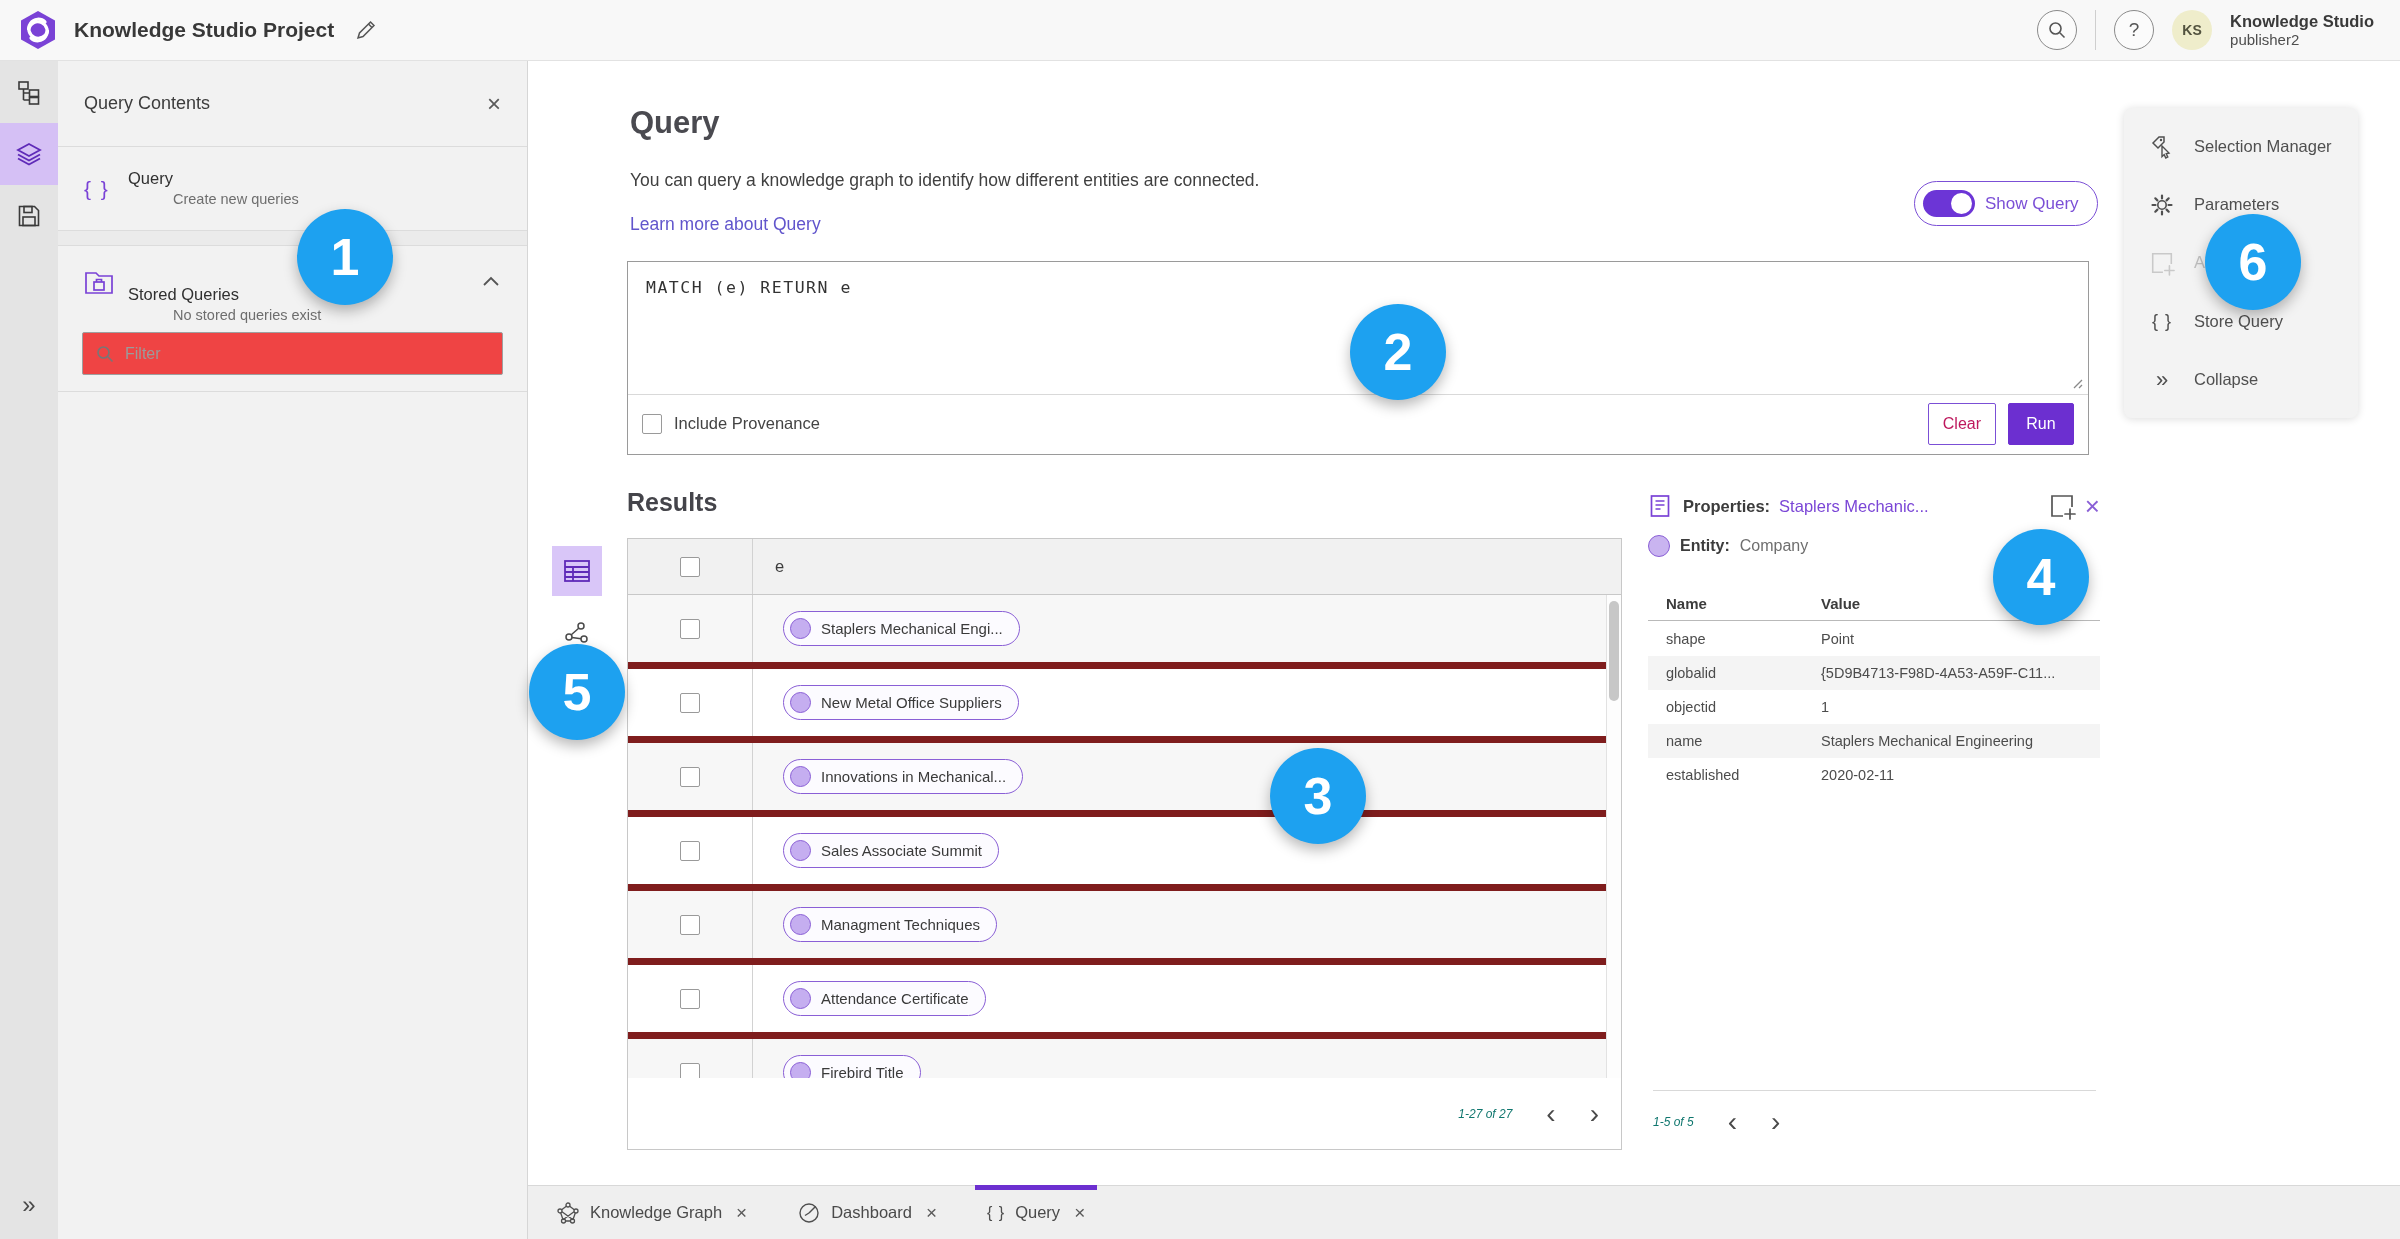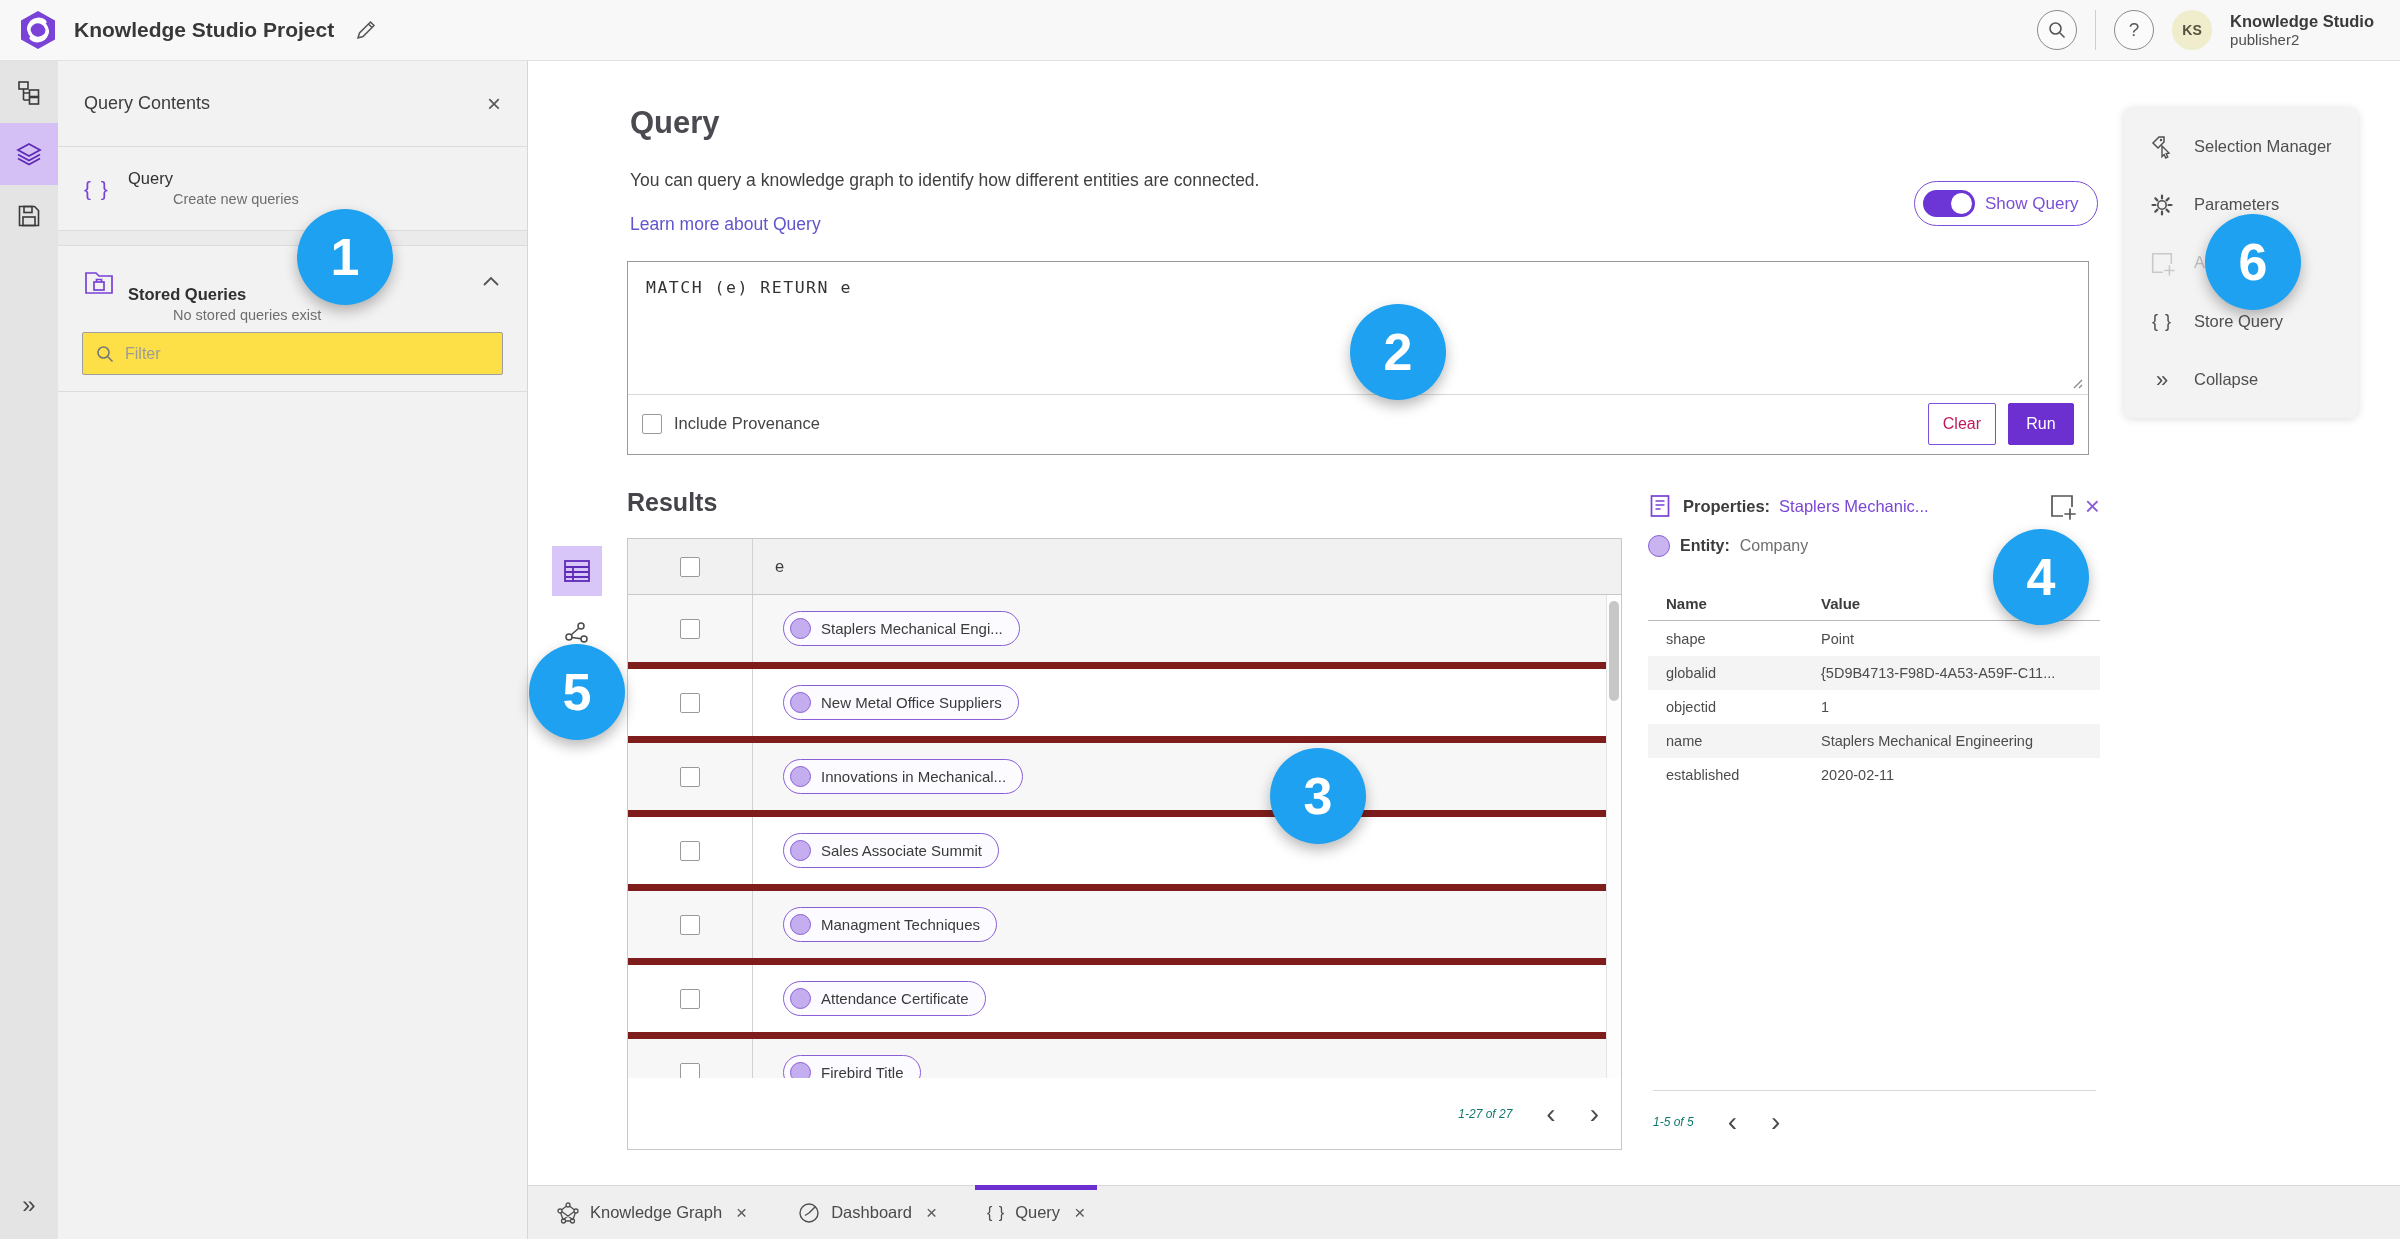--- a/index.html
+++ b/index.html
@@ -43,21 +43,21 @@
   .panel-close { margin-left: auto; font-size: 24px; color: #5a5a5a; cursor: pointer; }
   .panel-item { display: flex; align-items: center; padding: 0 26px; height: 84px;
                 border-bottom: 1px solid #dcdcdc; cursor: pointer; }
   .panel-item .ic { width: 44px; flex: 0 0 auto; display: flex; align-items: center; }
   .braces { font-size: 21px; color: #7a42d6; letter-spacing: 2px; font-weight: 500; }
   .pi-text { line-height: 1.3; }
   .pi-label { font-size: 16.5px; color: #303030; }
   .pi-sub { font-size: 14.5px; color: #6e6e6e; margin-left: 45px; }
   .panel-gap { height: 15px; background: #ebebeb; border-bottom: 1px solid #dcdcdc; }
   .panel-item .chev { margin-left: auto; }
-  .filter-wrap { margin: 16px 24px 0 24px; height: 43px; background: #fde047;
+  .filter-wrap { margin: 16px 24px 0 24px; height: 43px; background: #ef4444;
                  border: 1px solid #9f9f9f; border-radius: 2px;
                  display: flex; align-items: center; padding: 0 12px; gap: 10px; }
   .filter-wrap input { border: none; outline: none; flex: 1; font-size: 16px;
                        font-family: "Liberation Sans", sans-serif; color: #333; background: transparent; }
   .filter-wrap input::placeholder { color: #9b9b9b; }
   .panel-hr { margin-top: 16px; border-bottom: 1px solid #dcdcdc; }
 
   
   .q-title { position: absolute; left: 630px; top: 105px; font-size: 31px; font-weight: bold; color: #4a4a50; }
   .q-desc { position: absolute; left: 630px; top: 170px; font-size: 17.5px; color: #404040; }
@@ -263,21 +263,21 @@
     <div class="panel-gap"></div>
     <div class="panel-item" style="border-bottom:none; height:70px;">
       <div class="ic">
         <svg width="30" height="27" viewBox="0 0 30 27">
           <path d="M2 5 h10 l3 3 h13 v17 h-26 z" fill="none" stroke="#7a42d6" stroke-width="1.7"></path>
           <rect x="10" y="14" width="10" height="8" fill="none" stroke="#7a42d6" stroke-width="1.7"></rect>
           <path d="M12.5 14 v-2.5 h5 v2.5" fill="none" stroke="#7a42d6" stroke-width="1.7"></path>
         </svg>
       </div>
       <div class="pi-text">
-        <div class="pi-label" style="font-weight:bold;margin-top:47px;">Stored Queries</div>
+        <div class="pi-label" style="font-weight:normal;margin-top:47px;">Stored Queries</div>
         <div class="pi-sub">No stored queries exist</div>
       </div>
       <div class="chev">
         <svg width="20" height="14" viewBox="0 0 20 14">
           <polyline points="3,11 10,4 17,11" fill="none" stroke="#555" stroke-width="1.8"></polyline>
         </svg>
       </div>
     </div>
     <div class="filter-wrap">
       <svg width="20" height="20" viewBox="0 0 20 20">

